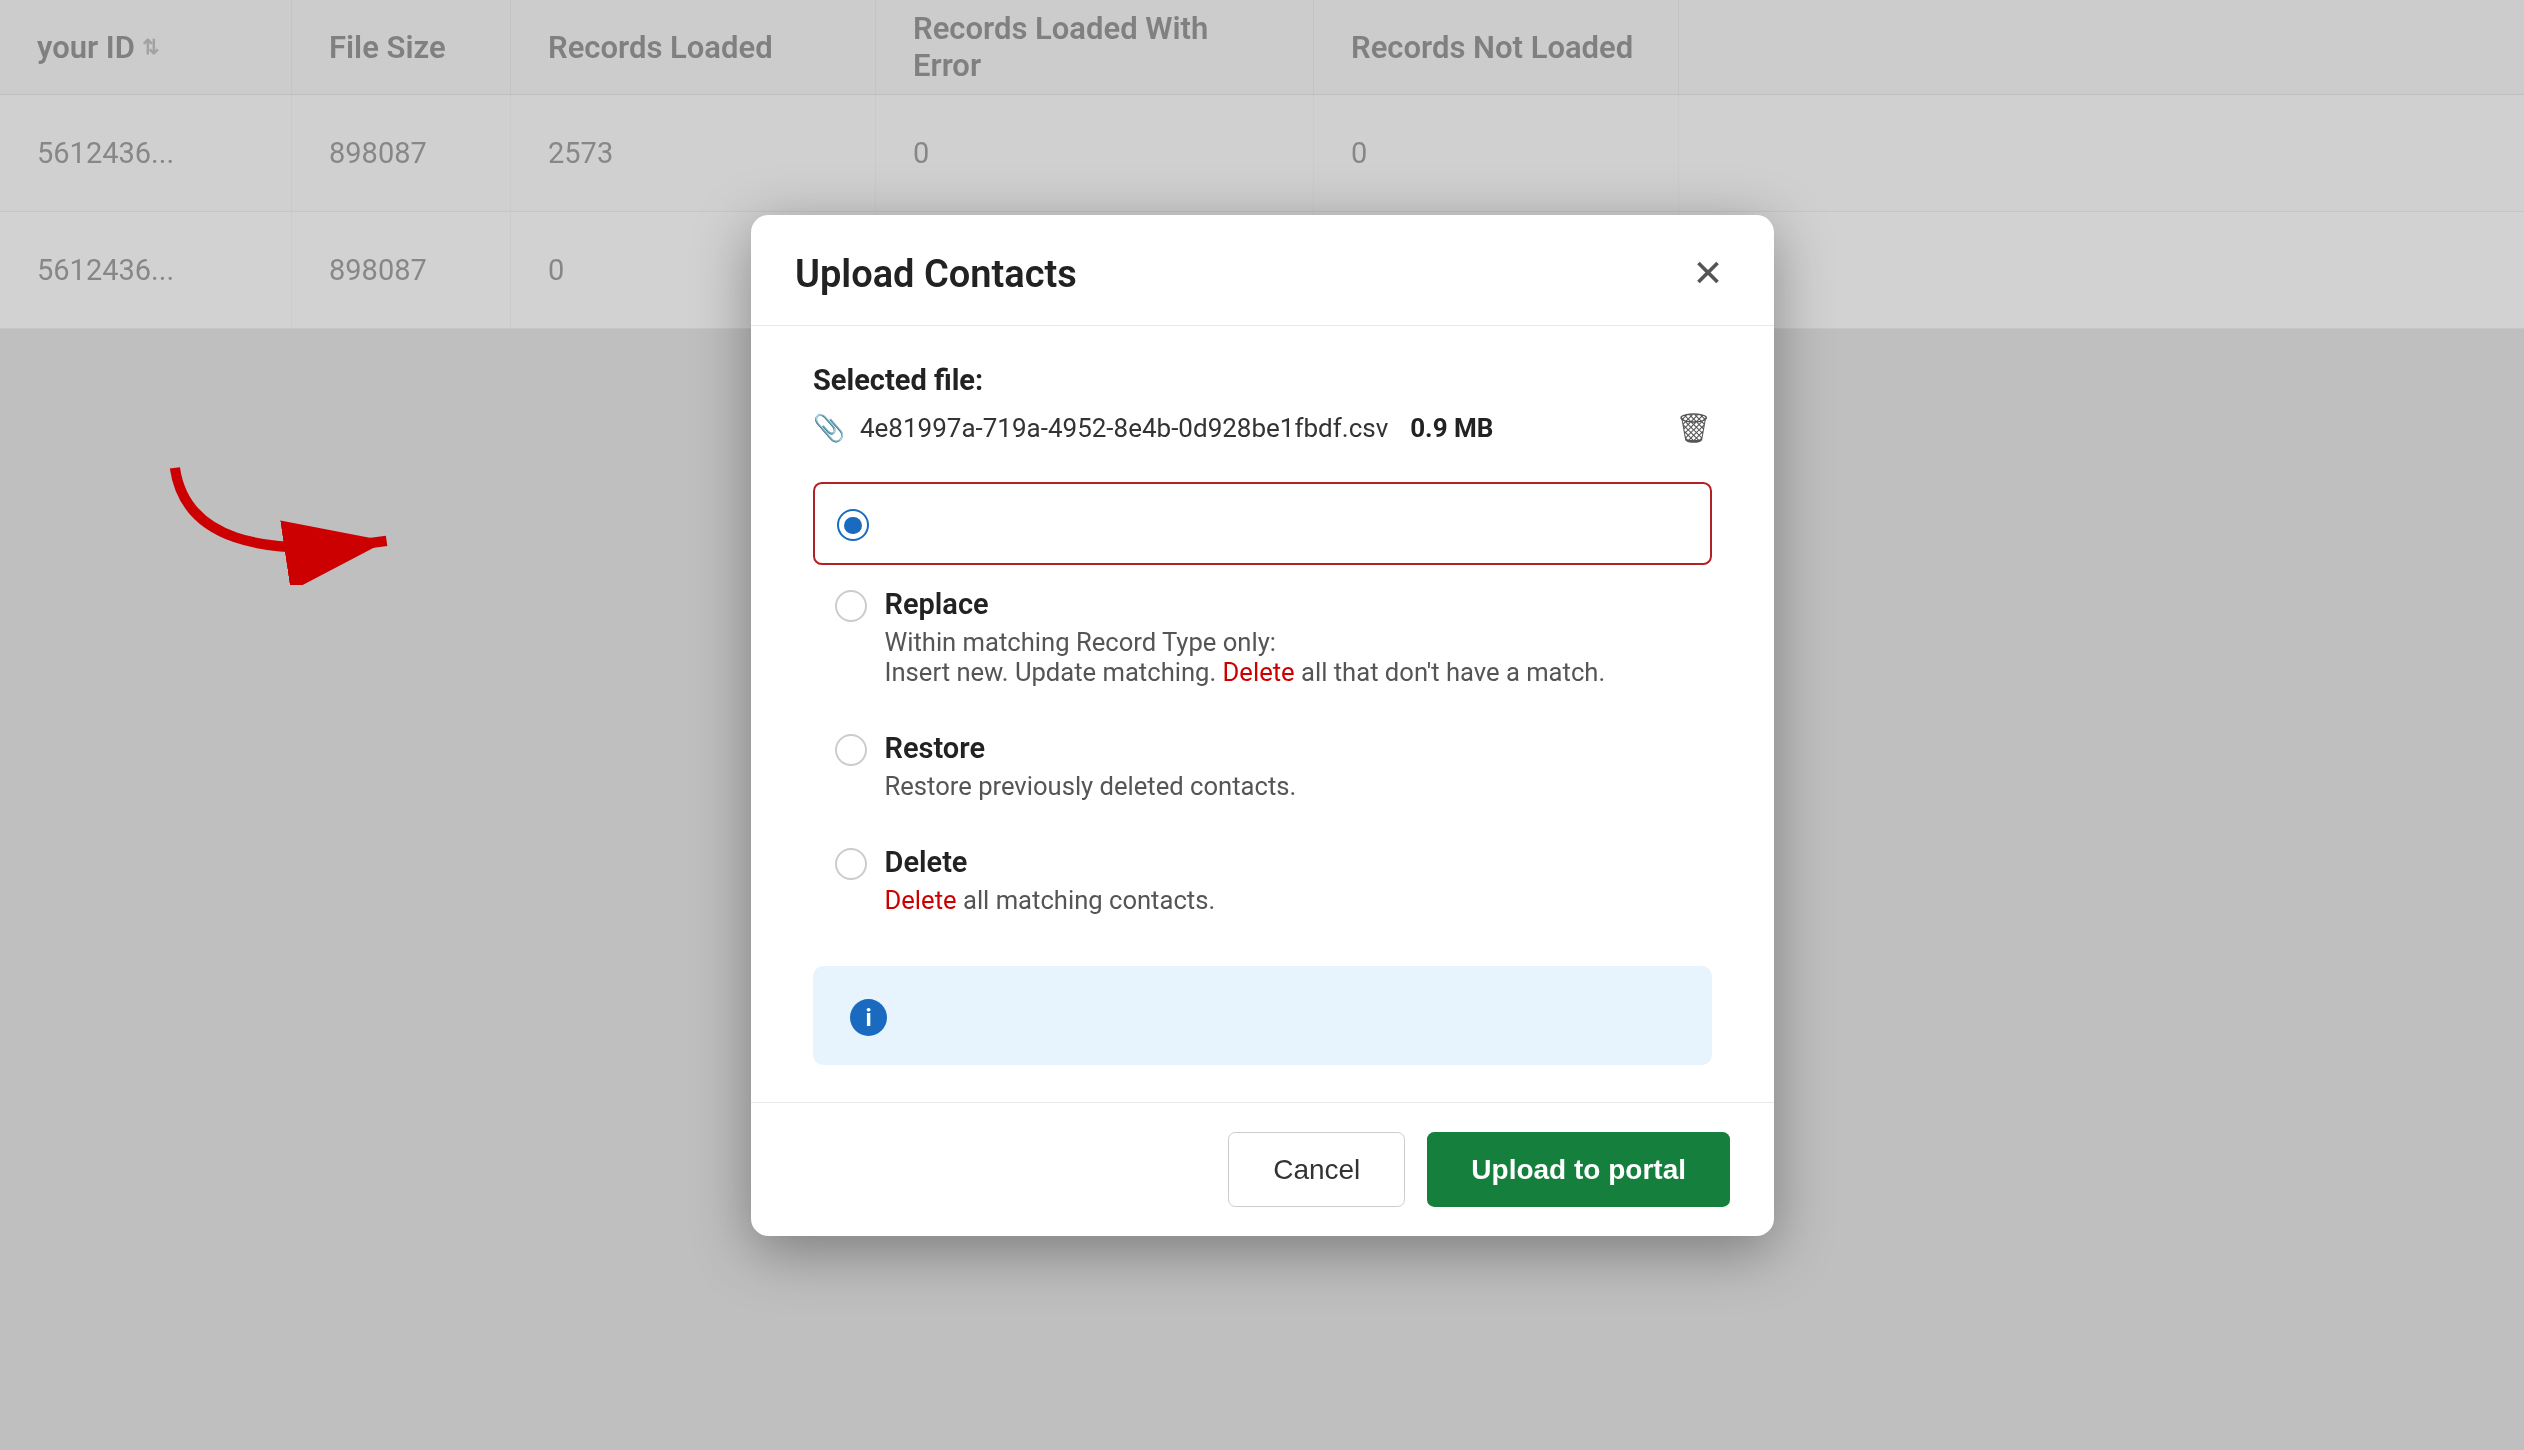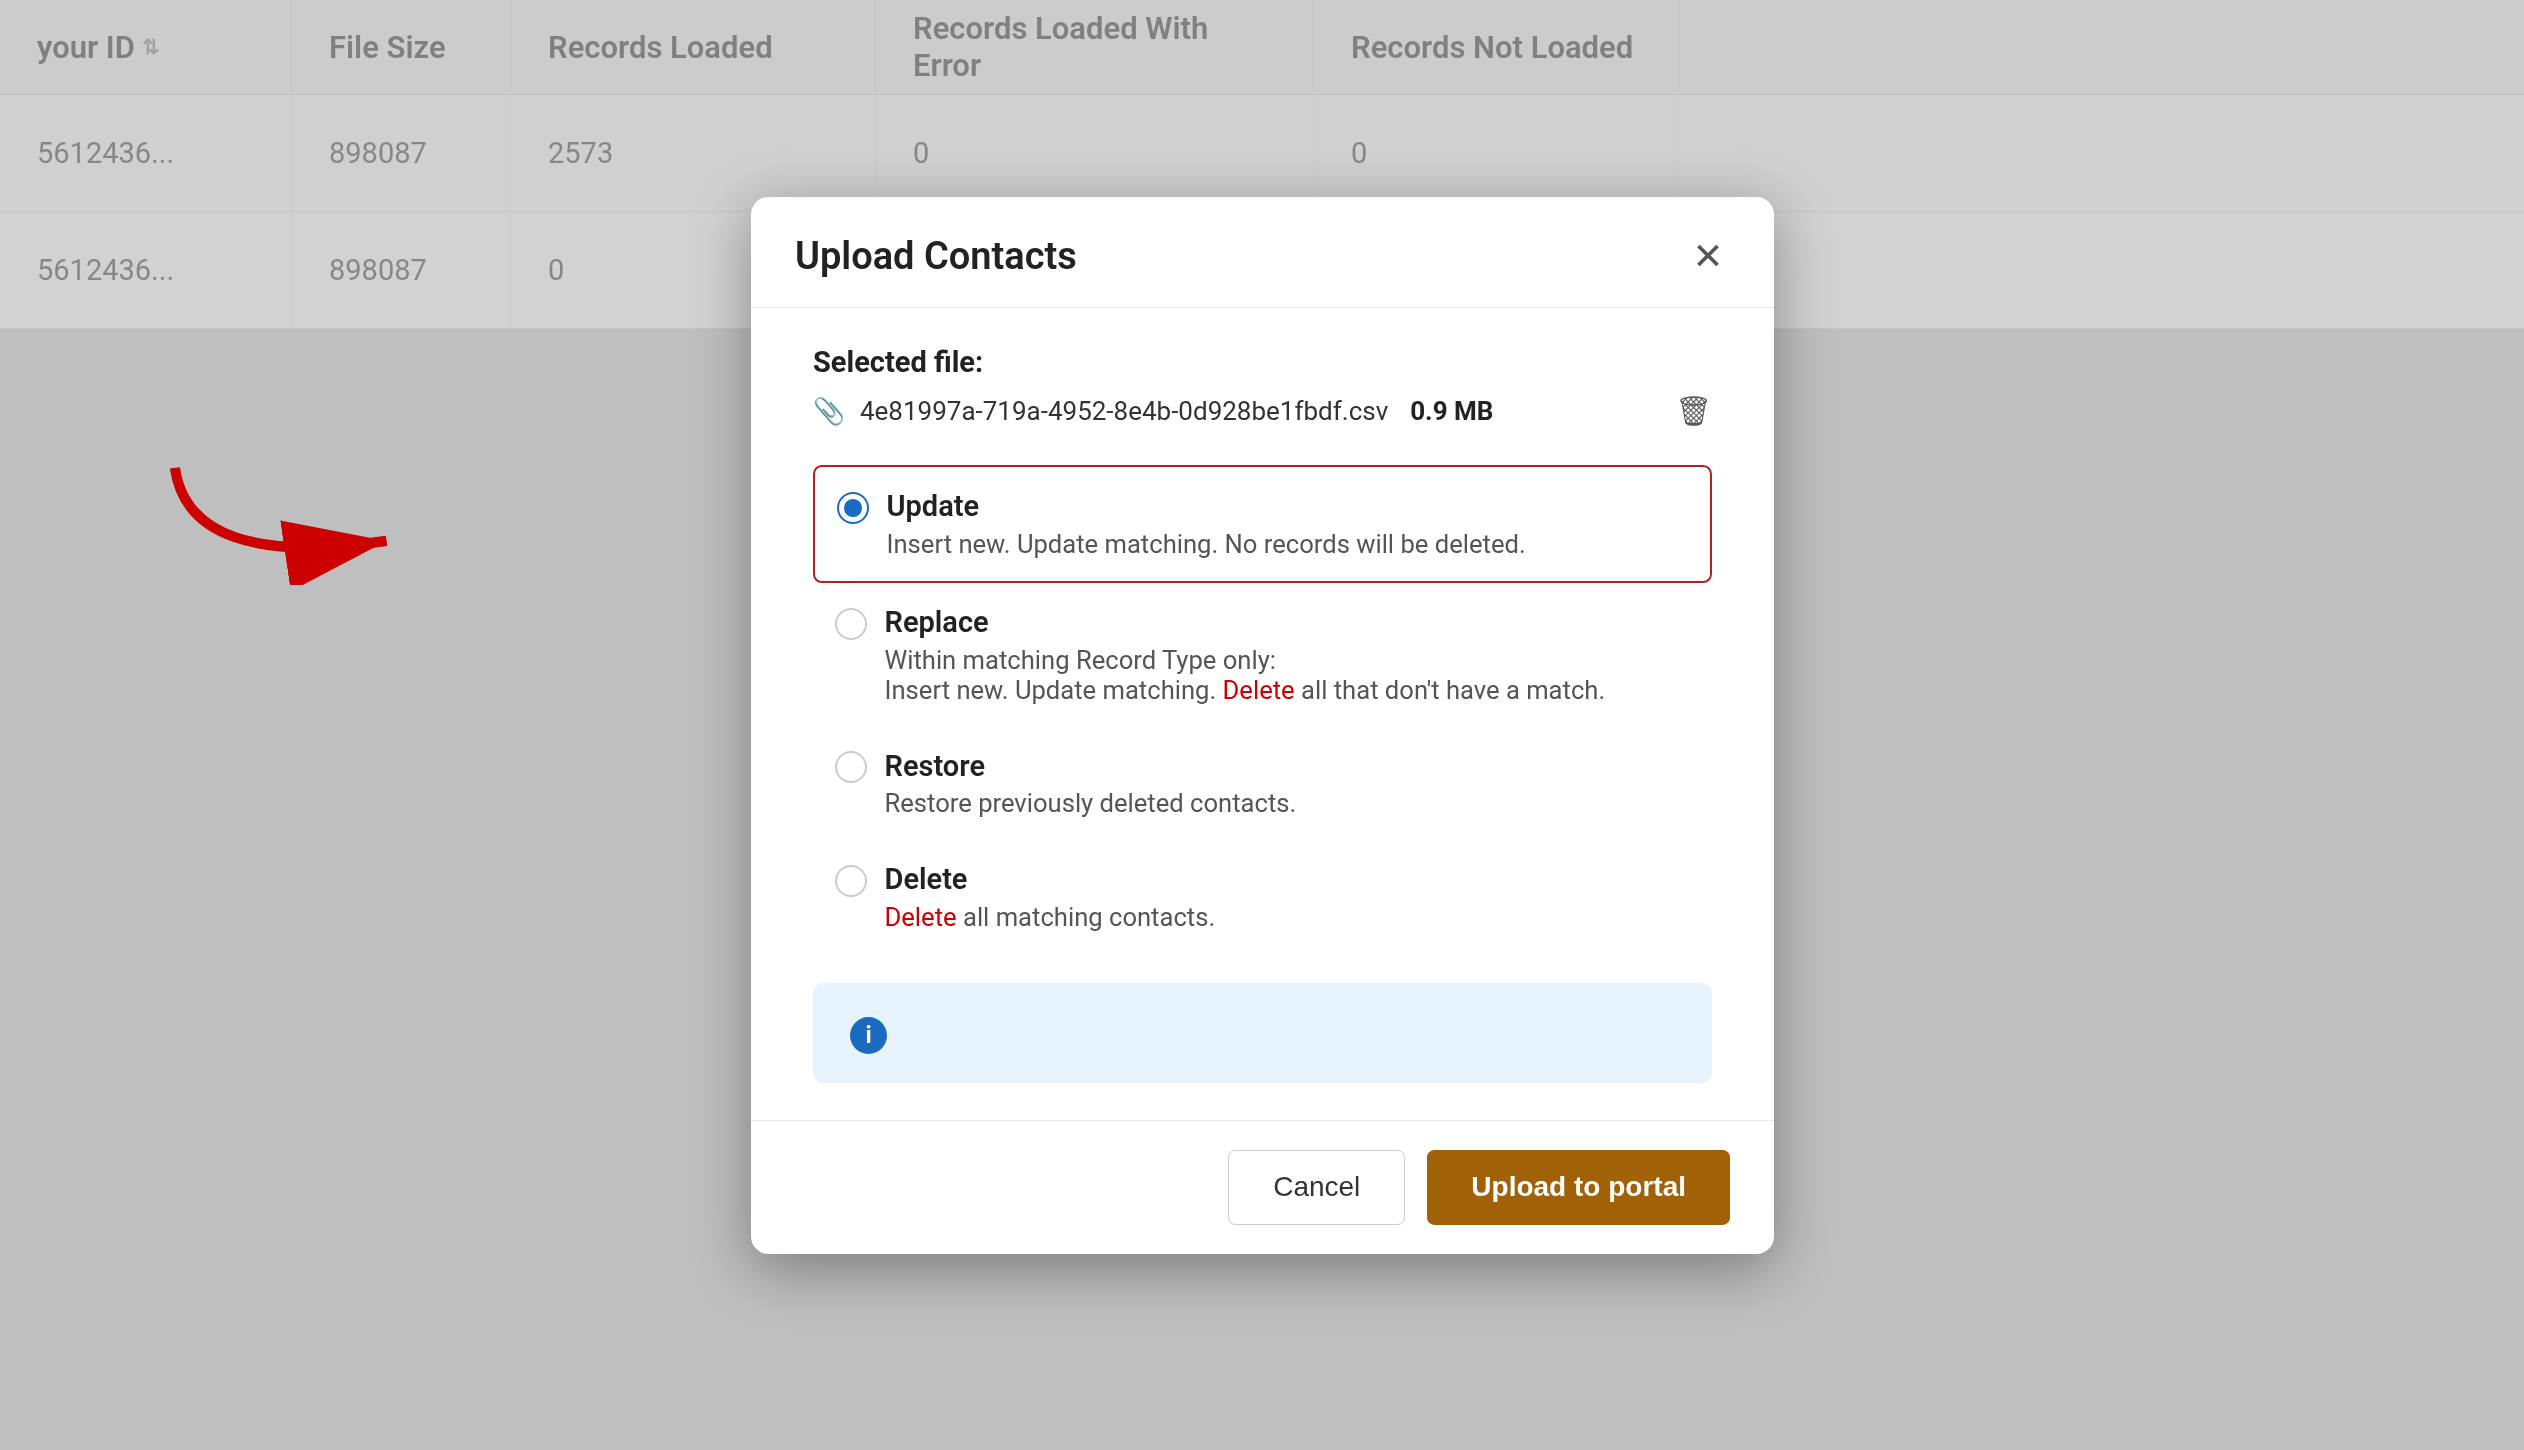--- a/index.html
+++ b/index.html
@@ -252,21 +252,21 @@
       font-size: 28px;
       color: #333;
       cursor: pointer;
       font-weight: 400;
     }
 
     .btn-upload {
       padding: 20.5px 44px;
       border: none;
       border-radius: 7.3px;
-      background: #a16207;
+      background: #15803d;
       color: #fff;
       font-size: 28px;
       font-weight: 600;
       cursor: pointer;
     }
 
     
     .bg-container {
       position: absolute;
       top: 0; left: 0; right: 0; bottom: 0;
@@ -397,24 +397,20 @@
         <span class="file-size">0.9 MB</span>
         <span class="trash-icon">🗑</span>
       </div>
 
 
       <div class="radio-group">
 
         <div class="radio-option selected">
           <div class="radio-input checked">
             <div class="radio-inner"></div>
-          </div>
-          <div class="radio-content">
-            <span class="radio-title">Update</span>
-            <span class="radio-desc">Insert new. Update matching. No records will be deleted.</span>
           </div>
         </div>
 
         <div class="radio-option">
           <div class="radio-input"></div>
           <div class="radio-content">
             <span class="radio-title">Replace</span>
             <span class="radio-desc">
               Within matching Record Type only:<br>
               Insert new. Update matching. <span class="delete-text">Delete</span> all that don't have a match.

